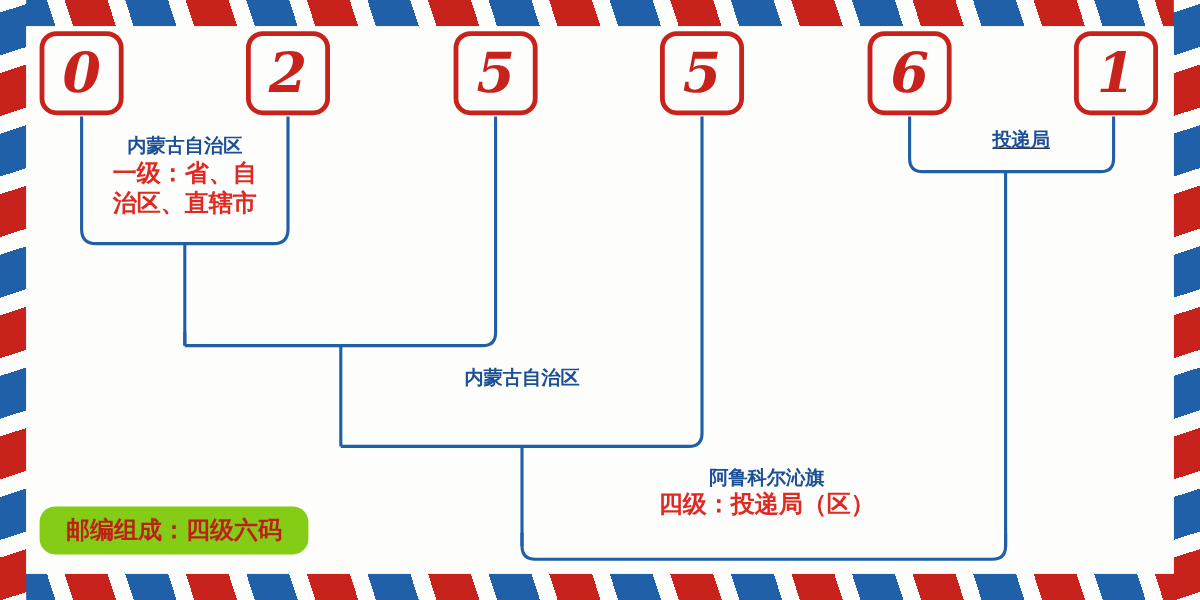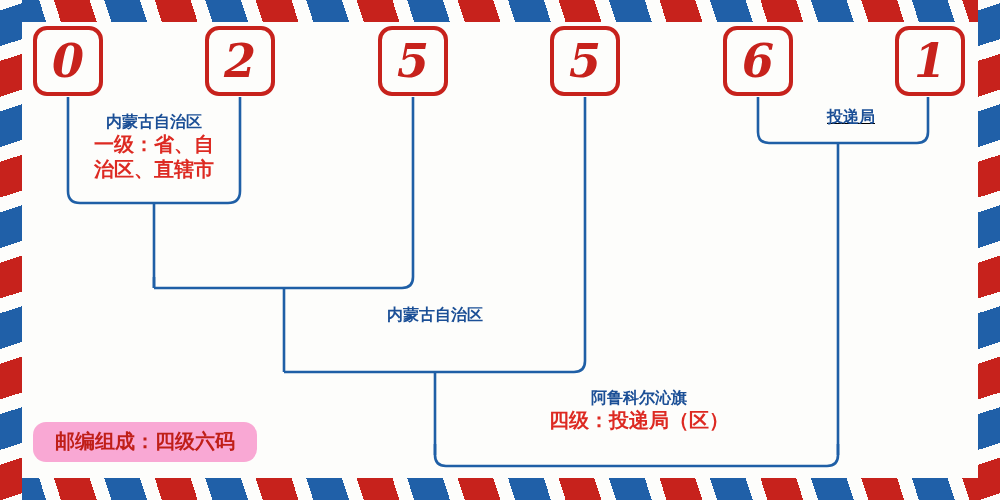--- a/index.html
+++ b/index.html
@@ -91,21 +91,21 @@
     text-align:center;
   }
   .lbl-level.wrap{white-space:normal;width:160px;margin:0 auto;}
   .lbl-level.nowrap{white-space:nowrap;}
 
   
   .badge{
     position:absolute;z-index:22;
     left:33px;top:422px;
     padding:9px 22px 11px 22px;
-    background:#f9a8d4;
+    background:#84cc16;
     border-radius:13px;
     color:#c01f18;
     font-family:"DejaVu Serif","Liberation Serif",serif;
     font-weight:bold;
     font-size:20px;
     line-height:1;
     white-space:nowrap;
   }
 </style>
 </head>

